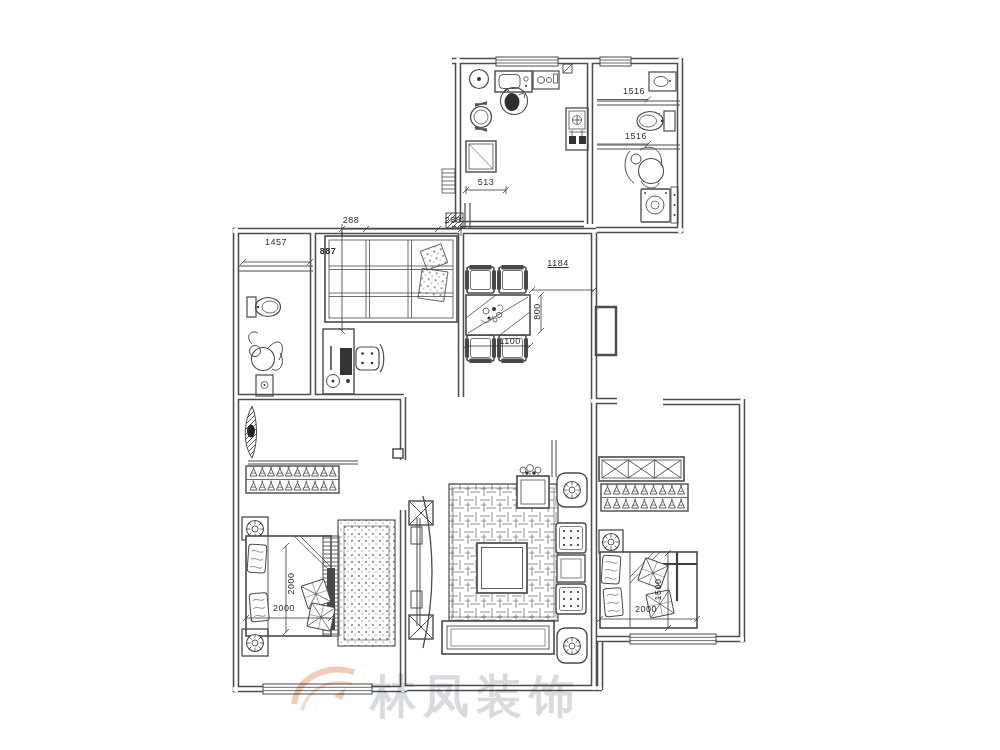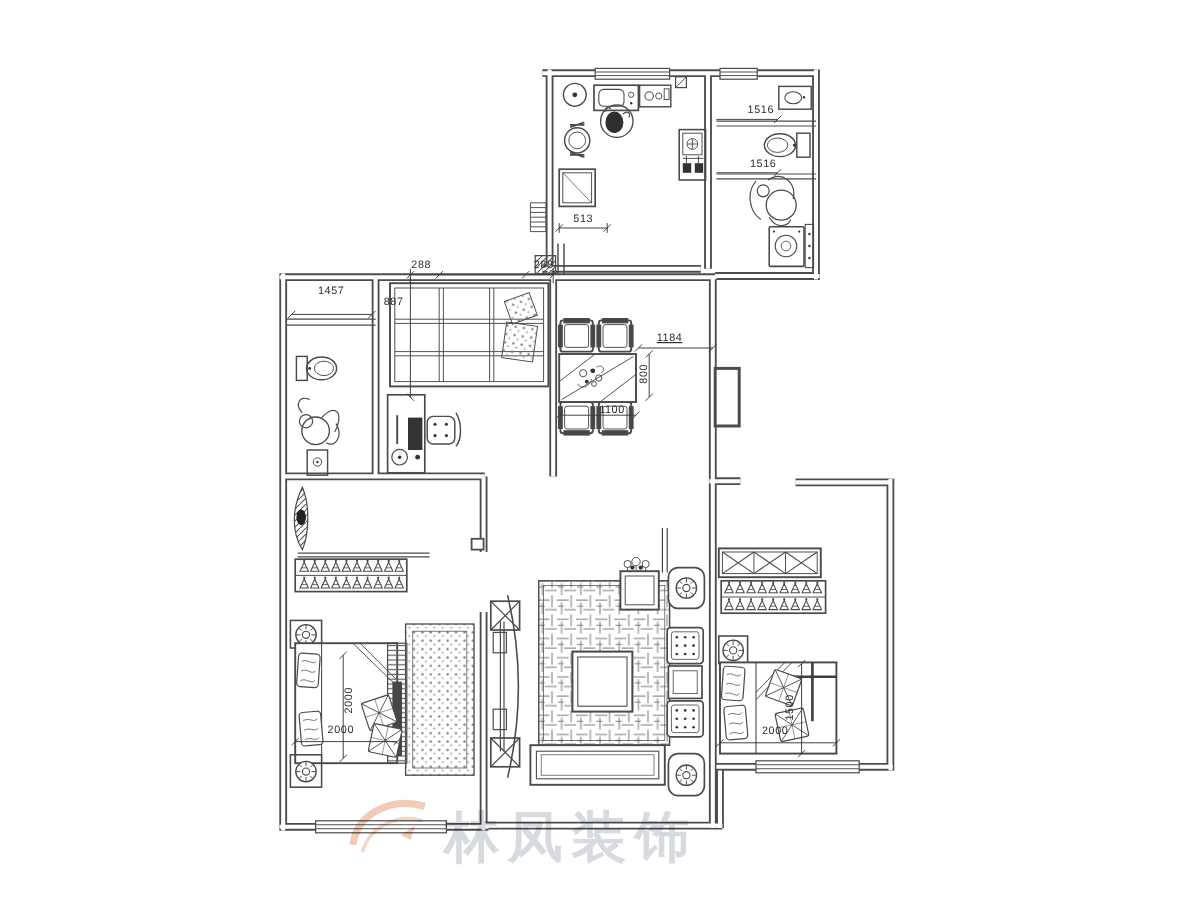--- a/index.html
+++ b/index.html
@@ -5,21 +5,21 @@
   html,body{margin:0;padding:0;background:#fff;}
   #plan{position:relative;width:1000px;height:750px;background:#fff;overflow:hidden;
         font-family:"Liberation Sans",sans-serif;}
   #drawing{position:absolute;left:0;top:0;}
   .dim{position:absolute;font-size:9px;color:#2e2e2e;text-align:center;line-height:11px;
        letter-spacing:0.5px;white-space:nowrap;}
   .dim.v{transform:rotate(-90deg);}
   #watermark{position:absolute;left:288px;top:652px;width:560px;height:80px;
              pointer-events:none;mix-blend-mode:multiply;}
   #wm-text{position:absolute;left:82px;top:22px;font-size:46px;font-weight:bold;
-           color:#b6bdc6;opacity:.55;letter-spacing:7px;line-height:46px;}
+           color:#b6bdc6;opacity:.55;letter-spacing:7px;line-height:46px;font-family:Liberation Serif, serif;}
   #wm-logo{position:absolute;left:0;top:6px;width:78px;height:64px;opacity:.55;}
 </style>
 </head>
 <body>
 
 <div id="plan">
 
 <svg id="drawing" width="1000" height="750" viewBox="0 0 1000 750" xmlns="http://www.w3.org/2000/svg">
   <defs>
     <pattern id="pdots" width="7" height="7" patternUnits="userSpaceOnUse">
@@ -451,22 +451,22 @@
     <path d="M600,619 H697 M597,622 L603,616 M694,622 L700,616"></path>
   </g>
 </svg>
 
 <div class="dim" style="left:468px;top:177px;width:36px;">513</div>
 <div class="dim" style="left:606px;top:86px;width:56px;">1516</div>
 <div class="dim" style="left:608px;top:131px;width:56px;">1516</div>
 <div class="dim" style="left:248px;top:237px;width:56px;">1457</div>
 <div class="dim" style="left:336px;top:215px;width:30px;">288</div>
 <div class="dim" style="left:438px;top:215px;width:30px;">288</div>
-<div class="dim" style="left:314px;top:246px;width:28px;">887</div>
-<div class="dim" style="left:534px;top:276px;width:48px;text-decoration:underline;">1184</div>
+<div class="dim" style="left:314px;top:246px;width:28px;font-weight:bold;">887</div>
+<div class="dim" style="left:534px;top:258px;width:48px;text-decoration:underline;">1184</div>
 <div class="dim v" style="left:517px;top:306px;width:40px;">800</div>
 <div class="dim" style="left:490px;top:336px;width:40px;">1100</div>
 <div class="dim v" style="left:271px;top:578px;width:40px;">2000</div>
 <div class="dim" style="left:264px;top:603px;width:40px;">2000</div>
 <div class="dim v" style="left:638px;top:584px;width:40px;">1500</div>
 <div class="dim" style="left:626px;top:604px;width:40px;">2000</div>
 
 <div id="watermark">
   <svg id="wm-logo" viewBox="0 0 78 64" xmlns="http://www.w3.org/2000/svg">
     <path d="M6,46 C10,18 40,6 66,14" fill="none" stroke="#dd8c5a" stroke-width="6" opacity="0.8"></path>

